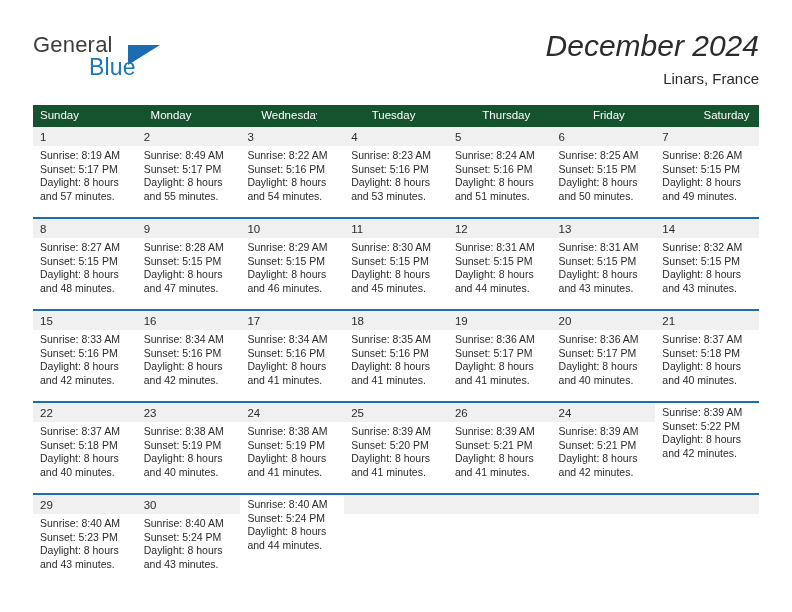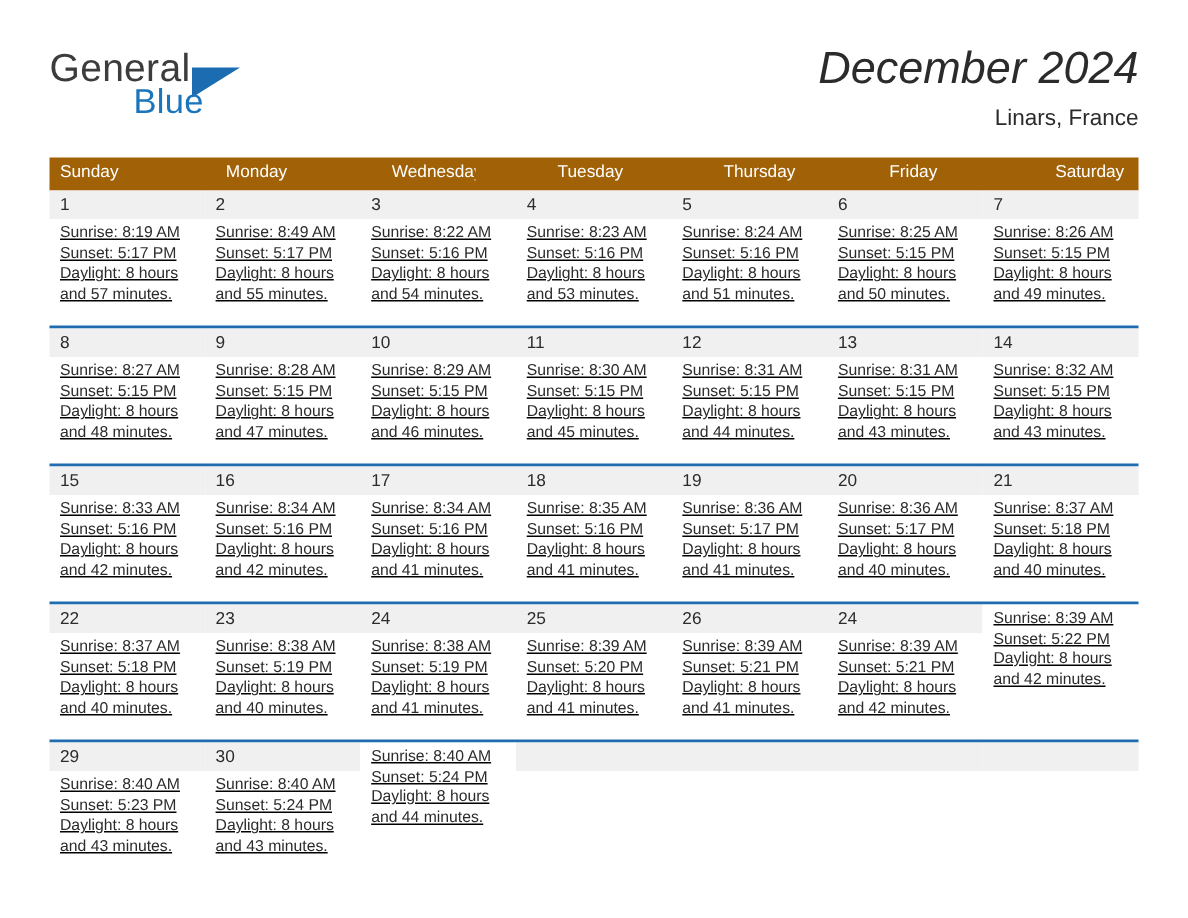--- a/index.html
+++ b/index.html
@@ -33,21 +33,21 @@
     position: absolute;
     left: 0;
     top: 4px;
     width: 180px;
     height: 56px;
   }
   .brand-general {
     position: absolute;
     left: 0;
     top: 0;
-    font-size: 26px;
+    font-size: 22px;
     color: #3c3c3c;
     letter-spacing: 0.2px;
     line-height: 26px;
   }
   .brand-blue {
     position: absolute;
     left: 56px;
     top: 22px;
     font-size: 23px;
     color: #1b75bb;
@@ -87,21 +87,21 @@
   
   .calendar {
     position: absolute;
     left: 33px;
     top: 105px;
     width: 726px;
   }
   .weekday-row {
     display: flex;
     width: 100%;
-    background: #a16207;
+    background: #14532d;
     gap: 48px;
   }
   .weekday-cell {
     flex: 1 1 0;
     box-sizing: border-box;
     padding: 3px 0 4px 7px;
     font-size: 11.5px;
     color: #ffffff;
     line-height: 15px;
     white-space: nowrap;
@@ -129,21 +129,20 @@
     padding: 2px 0 0 7px;
     font-size: 11.5px;
     color: #2b2b2b;
     line-height: 16px;
   }
   .day-body {
     background: #ffffff;
     padding: 3px 4px 4px 7px;
     box-sizing: border-box;
     min-height: 63px;
-    text-decoration: underline;
   }
   .day-line {
     font-size: 10.5px;
     color: #2b2b2b;
     line-height: 13.5px;
     white-space: nowrap;
   }
   .day-cell.empty .day-body {
     min-height: 63px;
   }

